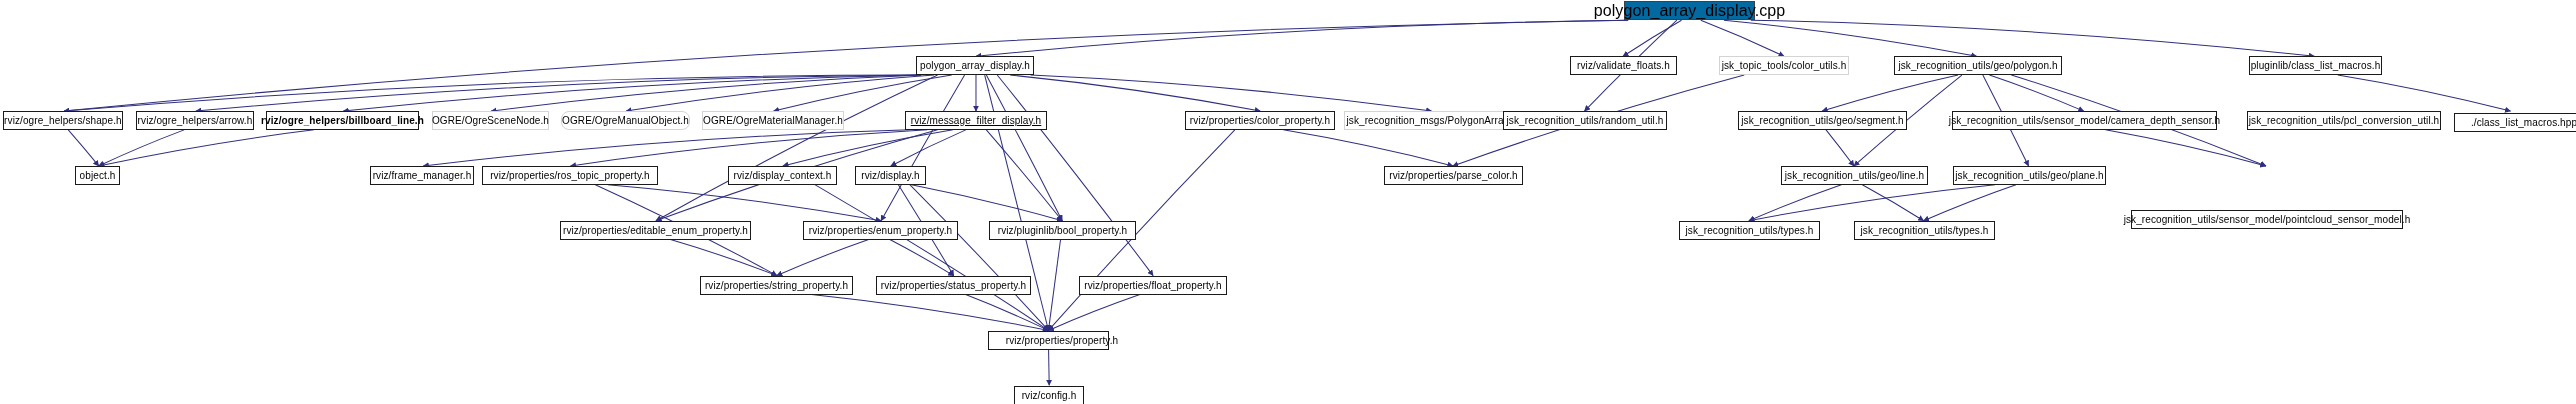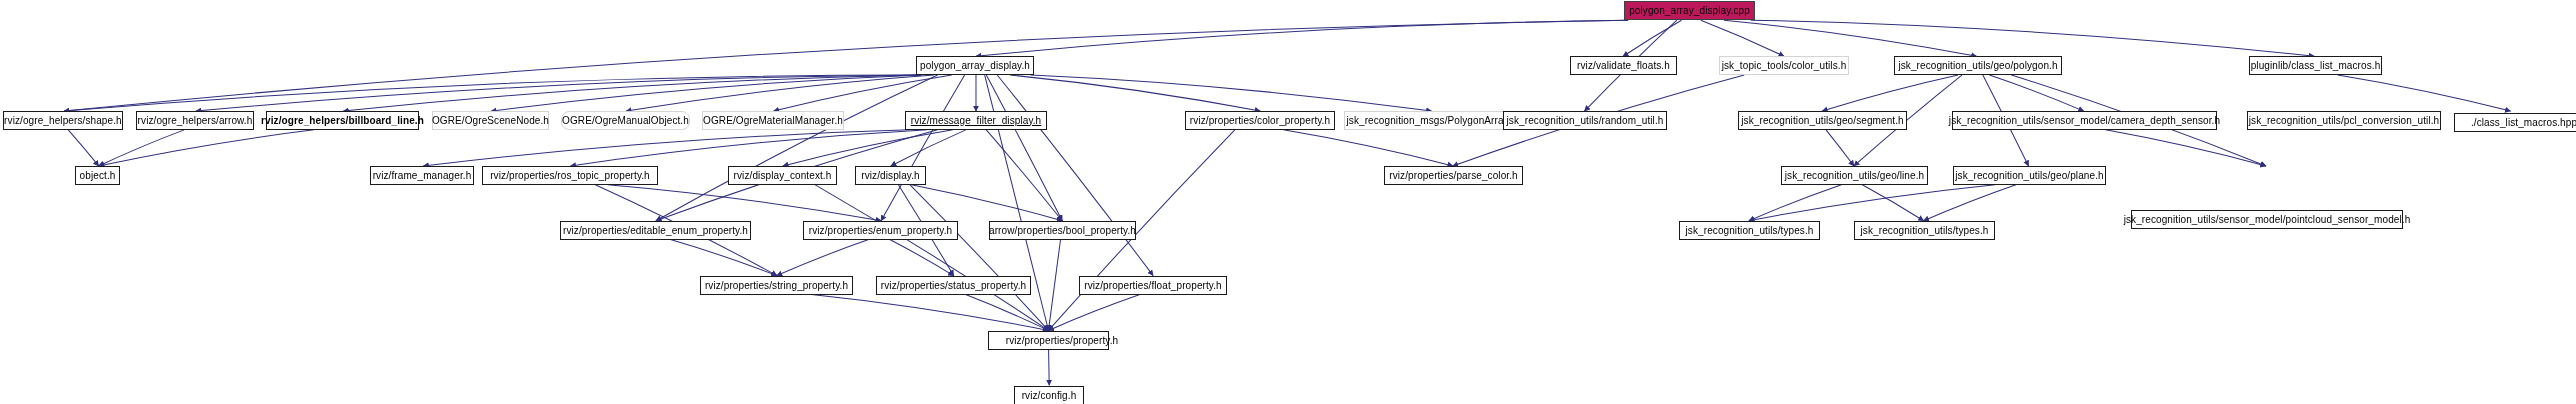--- a/index.html
+++ b/index.html
@@ -22,23 +22,23 @@
     background:#ffffff;
     border:0.7px solid #000000;
     color:#000000;
     font-size:10px;
     line-height:1;
     padding:0 5px;
     height:19px;
     letter-spacing:0.1px;
   }
   .node.root{
-    background:#be185d;
+    background:#0369a1;
     border:0.7px solid #404040;
-    font-size:10px;
+    font-size:16px;
   }
   .node.ext{
     border:0.7px solid #d4d4d4;
     color:#000000;
   }
   .node.hdr{
     border:0.7px solid #1a1a1a;
   }
 </style>
 </head>
@@ -138,21 +138,21 @@
       <div class="node hdr" style="left: 370px; top: 166px; width: 104px;">rviz/frame_manager.h</div>
       <div class="node hdr" style="left: 482px; top: 166px; width: 176px;">rviz/properties/ros_topic_property.h</div>
       <div class="node hdr" style="left: 728px; top: 166px; width: 109px;">rviz/display_context.h</div>
       <div class="node hdr" style="left: 855px; top: 166px; width: 71px;">rviz/display.h</div>
       <div class="node hdr" style="left: 1384px; top: 166px; width: 139px;">rviz/properties/parse_color.h</div>
       <div class="node hdr" style="left: 1781px; top: 166px; width: 147px;">jsk_recognition_utils/geo/line.h</div>
       <div class="node hdr" style="left: 1953px; top: 166px; width: 153px;">jsk_recognition_utils/geo/plane.h</div>
       <div class="node hdr" style="left: 2131px; top: 166px; width: 272px; margin-top: 44px;">jsk_recognition_utils/sensor_model/pointcloud_sensor_model.h</div>
       <div class="node hdr" style="left: 560px; top: 221px; width: 191px;">rviz/properties/editable_enum_property.h</div>
       <div class="node hdr" style="left: 803px; top: 221px; width: 155px;">rviz/properties/enum_property.h</div>
-      <div class="node hdr" style="left: 989px; top: 221px; width: 147px;">arrow/properties/bool_property.h</div>
+      <div class="node hdr" style="left: 989px; top: 221px; width: 147px;">rviz/pluginlib/bool_property.h</div>
       <div class="node hdr" style="left: 1679px; top: 221px; width: 141px;">jsk_recognition_utils/types.h</div>
       <div class="node hdr" style="left: 1854px; top: 221px; width: 141px;">jsk_recognition_utils/types.h</div>
       <div class="node hdr" style="left: 700px; top: 276px; width: 153px;">rviz/properties/string_property.h</div>
       <div class="node hdr" style="left: 876px; top: 276px; width: 155px;">rviz/properties/status_property.h</div>
       <div class="node hdr" style="left: 1079px; top: 276px; width: 148px;">rviz/properties/float_property.h</div>
       <div class="node hdr" style="left: 988px; top: 331px; width: 121px; padding-left: 32px;">rviz/properties/property.h</div>
       <div class="node hdr" style="left: 1014px; top: 386px; width: 70px;">rviz/config.h</div>
     </div>
 </div>
 

